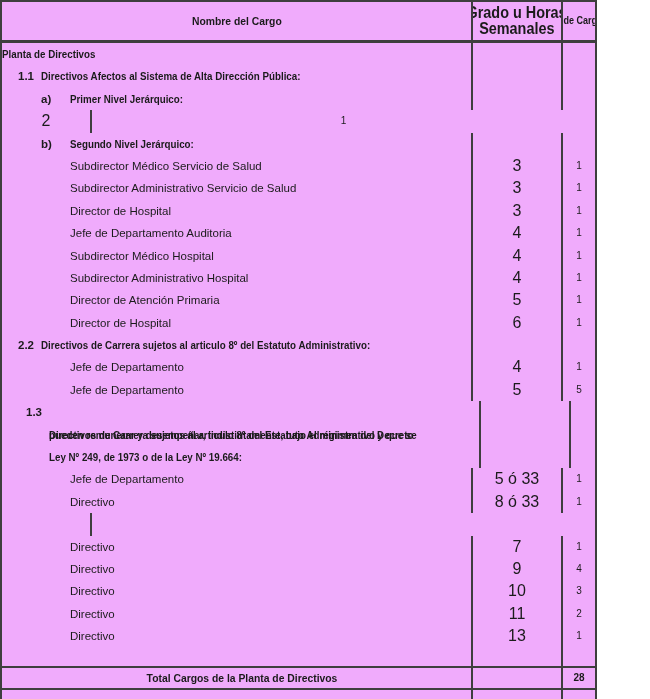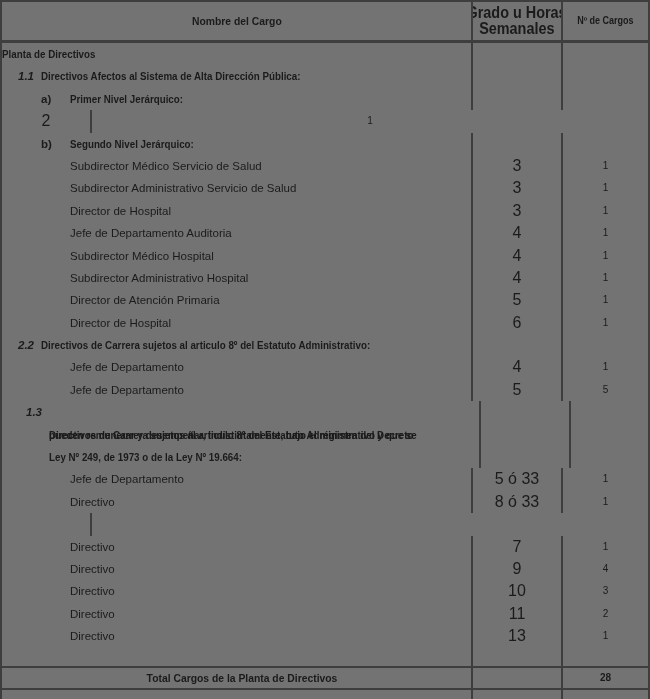--- a/index.html
+++ b/index.html
@@ -7,43 +7,43 @@
   .sheet {
     position: relative;
     width: 650px;
     height: 699px;
     overflow: hidden;
     background: #ffffff;
     font-family: "Liberation Sans", "DejaVu Sans", sans-serif;
     color: #1b1b1b;
   }
   .table {
-    width: 650px;
+    width: 597px;
     height: 699px;
     border: 2px solid #3e3e3e;
     border-bottom: 0;
-    background: #737373;
+    background: #f0abfc;
   }
   .row { display: flex; height: 22.4px; }
   .c1 { width: 471px; border-right: 2px solid #3e3e3e; line-height: 22.4px; font-size: 11.5px; overflow: hidden; }
   .c2 { width: 90px;  border-right: 2px solid #3e3e3e; line-height: 22.4px; font-size: 16px; text-align: center; overflow: hidden; }
   .c3 { flex: 1; line-height: 22.4px; font-size: 10px; text-align: center; overflow: hidden; }
 
   
   .header-row { height: 41px; border-bottom: 3px solid #3e3e3e; font-weight: 700; }
   .header-row .c1, .header-row .c3 { display: flex; align-items: center; justify-content: center; line-height: 14px; }
   .header-row .c2 { display: flex; flex-direction: column; align-items: center; justify-content: center; line-height: 16px; }
   .fitc { display: inline-block; white-space: nowrap; transform: scaleX(0.9); transform-origin: 50% 50%; }
 
   
   .sec { font-weight: 700; }
   .sec .fit { display: inline-block; white-space: nowrap; transform: scaleX(0.85); transform-origin: 0 50%; }
   .num { display: inline-block; white-space: nowrap; }
   .l0 .c1 { padding-left: 0; } .l0 .num { width: 11px; margin-left: -11px; }
-  .l1 .c1 { padding-left: 39px; } .l1 .num { width: 23px; margin-left: -23px; font-style: italic; }
+  .l1 .c1 { padding-left: 39px; } .l1 .num { width: 23px; margin-left: -23px; }
   .l2 .c1 { padding-left: 68px; } .l2 .num { width: 29px; margin-left: -29px; }
   .item .c1 { padding-left: 68px; }
   .multi { height: 67.2px; margin-left: 8px; }
   .multi .ln { height: 22.4px; line-height: 22.4px; }
   .spacer-row { height: 18px; }
 
   
   .total-row { height: 24px; border-top: 2px solid #3e3e3e; border-bottom: 2px solid #3e3e3e; font-weight: 700; }
   .total-row .c1, .total-row .c2, .total-row .c3 { line-height: 20px; }
   .total-row .c1 { text-align: center; padding-left: 10px; }

